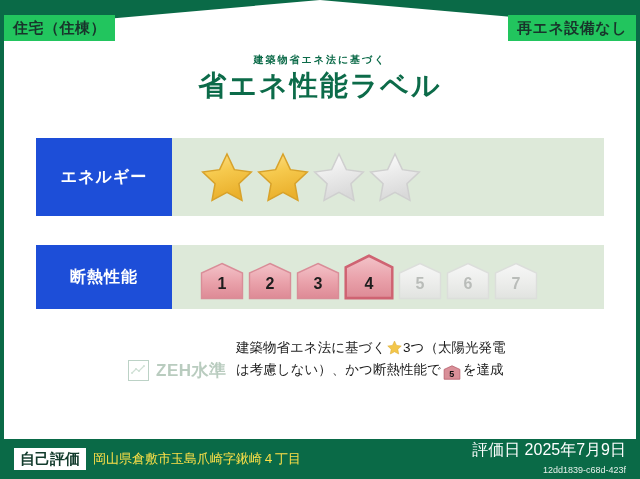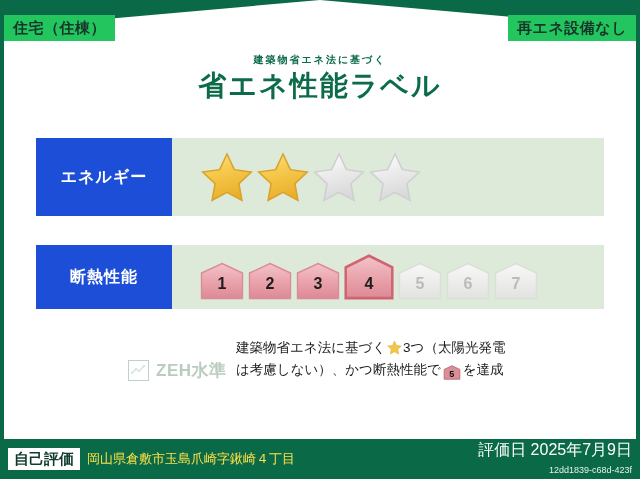--- a/index.html
+++ b/index.html
@@ -142,21 +142,21 @@
     text-align:center;line-height:18px;
   }
   .inline-house svg{position:absolute;inset:0;width:100%;height:100%;}
   .inline-house b{position:relative;z-index:2;font-size:9px;}
 
   
   #footer{
     position:absolute;left:0;right:0;bottom:0;height:40px;
     z-index:7;
     display:flex;align-items:center;
-    padding:0 8px;box-sizing:border-box;
+    padding:0 14px;box-sizing:border-box;
     color:#ffffff;
   }
   #selfeval-badge{
     background:#ffffff;color:#123b2c;
     font-size:15px;font-weight:bold;
     padding:3px 6px 4px 6px;line-height:1;
     white-space:nowrap;
     letter-spacing:0px;
   }
   #address{

